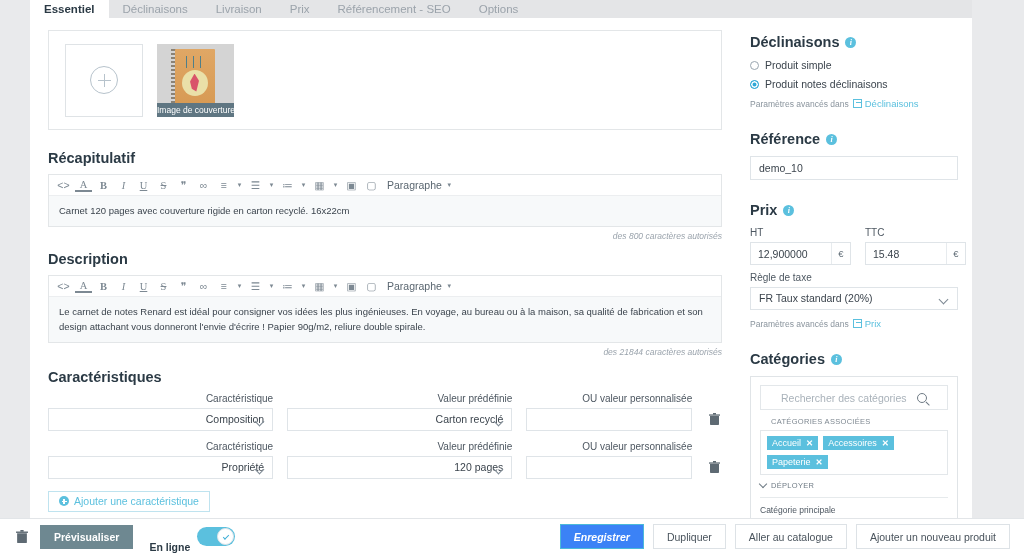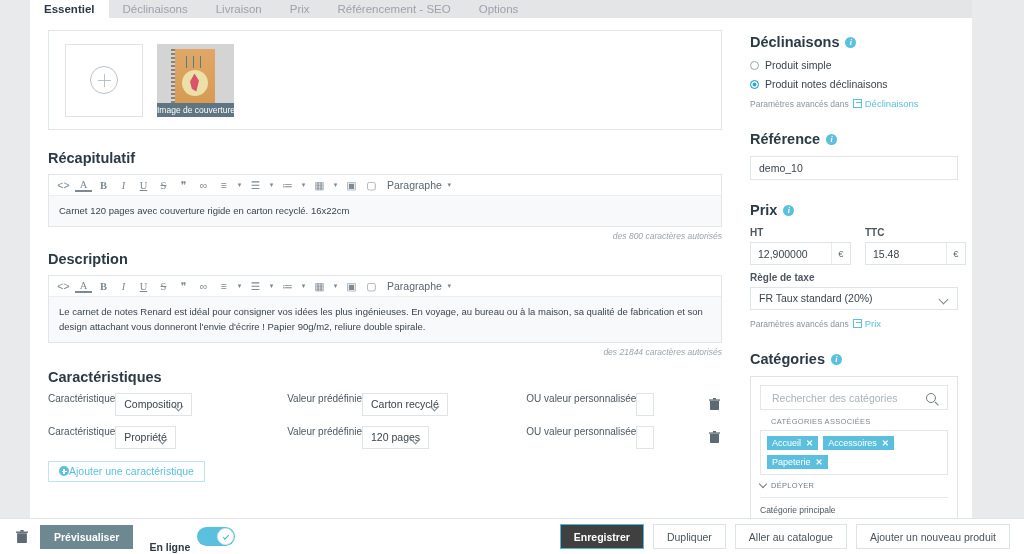--- a/index.html
+++ b/index.html
@@ -158,21 +158,21 @@
     font-size: 9.5px; line-height: 1.5; color: #3b444d;
     min-height: 28px;
   }
   .rte-hint {
     text-align: right; font-style: italic; font-size: 8.5px;
     color: #9aa3ac; margin-top: 4px;
   }
 
   
   .feat-row { display: flex; align-items: flex-end; gap: 14px; margin-bottom: 10px; }
-  .fcol { display: flex; flex-direction: row; text-align: right; }
+  .fcol { display: flex; flex-direction: column; text-align: right; }
   .fcol.c1 { width: 228px; }
   .fcol.c2 { width: 228px; }
   .fcol.c3 { width: 168px; }
   .flabel { font-size: 10px; color: #4d5761; margin-bottom: 4px; }
   .sel, .inp {
     height: 23px;
     border: 1px solid #dfe4e8;
     background: #fff;
     font-size: 10.5px;
     color: #3b444d;
@@ -188,21 +188,21 @@
     width: 6px; height: 6px;
     border-right: 1.3px solid #7d8993;
     border-bottom: 1.3px solid #7d8993;
     transform: rotate(45deg);
   }
   .trash-btn {
     width: 16px; height: 23px; display:flex; align-items:center; justify-content:center;
     cursor: pointer; color:#5e6a73;
   }
   .btn-add {
-    display: inline-flex; align-items: center; 
+    display: inline-flex; align-items: center; gap: 5px;
     border: 1px solid #bfe3ef;
     background: #fff;
     color: #5bc0de;
     font-size: 10.5px;
     height: 21px; padding: 0 10px;
     cursor: pointer;
     margin-top: 2px;
   }
   .dot-plus {
     width: 10px; height: 10px; border-radius: 50%;
@@ -241,21 +241,21 @@
     border-top:1px solid #5bc0de; border-right:1px solid #5bc0de; transform: rotate(0);
   }
   .rinput {
     width: 100%; height: 24px;
     border: 1px solid #dfe4e8; background: #fff;
     font-size: 10.5px; color: #3b444d;
     padding: 0 8px; line-height: 22px;
   }
   .price-row { display:flex; gap: 14px; }
   .price-col { width: 101px; }
-  .plabel { font-size: 10px; color:#4d5761; margin-bottom:4px;font-weight:bold; }
+  .plabel { font-size: 10px; color:#4d5761; margin-bottom:4px; }
   .pfield { display:flex; height:23px; border:1px solid #dfe4e8; background:#fff; }
   .pfield input {
     border:0; outline:0; flex:1; min-width:0; font-size:10.5px; color:#3b444d;
     padding: 0 7px; font-family:"Liberation Sans",sans-serif; background:transparent;
   }
   .pcur {
     width:19px; border-left:1px solid #e7ebee; display:flex; align-items:center;
     justify-content:center; font-size:9.5px; color:#64707a;
   }
   .taxsel {
@@ -266,21 +266,21 @@
   .taxsel::after {
     content:""; position:absolute; right:10px; top:8px; width:6px; height:6px;
     border-right:1.3px solid #7d8993; border-bottom:1.3px solid #7d8993;
     transform: rotate(45deg);
   }
 
   
   .catbox { border:1px solid #e0e4e7; background:#fff; padding:8px 9px 0 9px; }
   .catsearch {
     height:25px; border:1px solid #e3e7ea; display:flex; align-items:center;
-    padding:0 11px; justify-content:space-between; cursor:text;
+    padding:0 20px; justify-content:space-between; cursor:text;
   }
   .catsearch span { font-size:10.5px; color:#a9b2ba; }
   .mag { width:10px; height:10px; border:1.4px solid #6f7b85; border-radius:50%; position:relative; flex:none;}
   .mag::after { content:""; position:absolute; right:-4px; bottom:-3px; width:5px; height:1.4px; background:#6f7b85; transform:rotate(45deg);}
   .catlabel { font-size:7.5px; letter-spacing:.3px; color:#7e8891; margin:7px 0 4px 11px; }
   .tagbox { border:1px solid #e3e7ea; padding:5px 6px; display:flex; gap:5px; flex-wrap:wrap; }
   .tag {
     background:#5bc0de; color:#fff; font-size:9px;
     padding: 2px 5px; display:inline-flex; align-items:center; gap:5px;
     white-space:nowrap;
@@ -310,21 +310,21 @@
   .switch .knob {
     position:absolute;right:1px;top:1px;width:17px;height:17px;border-radius:50%;
     background:#fff;border:1px solid #dfe4e8;display:flex;align-items:center;justify-content:center;
   }
   .knob .ck { width:6px;height:3px;border-left:1.4px solid #3eaed6;border-bottom:1.4px solid #3eaed6;transform:rotate(-45deg);margin-bottom:1px;}
   .f-right { margin-left:auto; display:flex; align-items:center; gap:9px; }
   .fbtn {
     height:25px; padding:0 13px; display:flex;align-items:center;
     font-size:10.5px; border:1px solid #dde2e6; background:#fff; color:#49535c; cursor:pointer;
   }
-  .fbtn.primary { background:#404040; border-color:#4bb9d9; color:#fff; font-weight:600; }
+  .fbtn.primary { background:#3b82f6; border-color:#4bb9d9; color:#fff; font-weight:600;font-style:italic; }
 </style>
 </head>
 <body>
 
 <div id="root">
   <div class="page-bg"></div>
 
   <div class="tabbar">
     <div class="tab active">Essentiel</div>
     <div class="tab">Déclinaisons</div>

